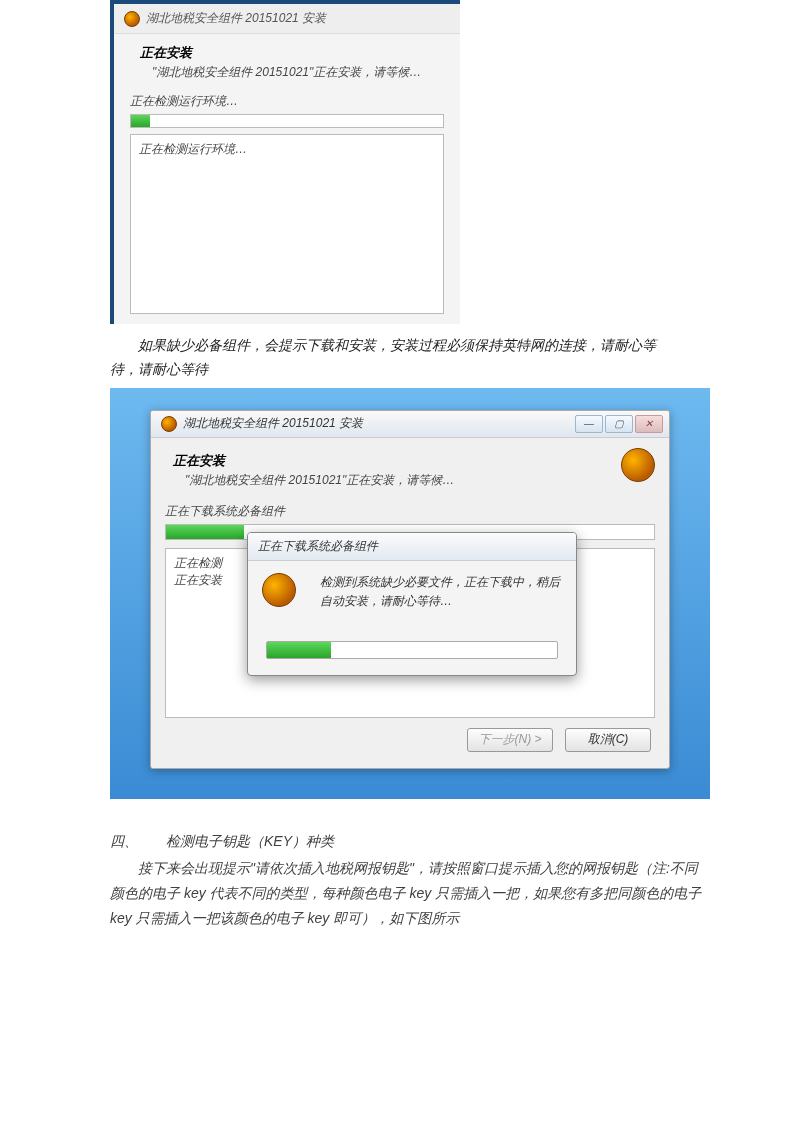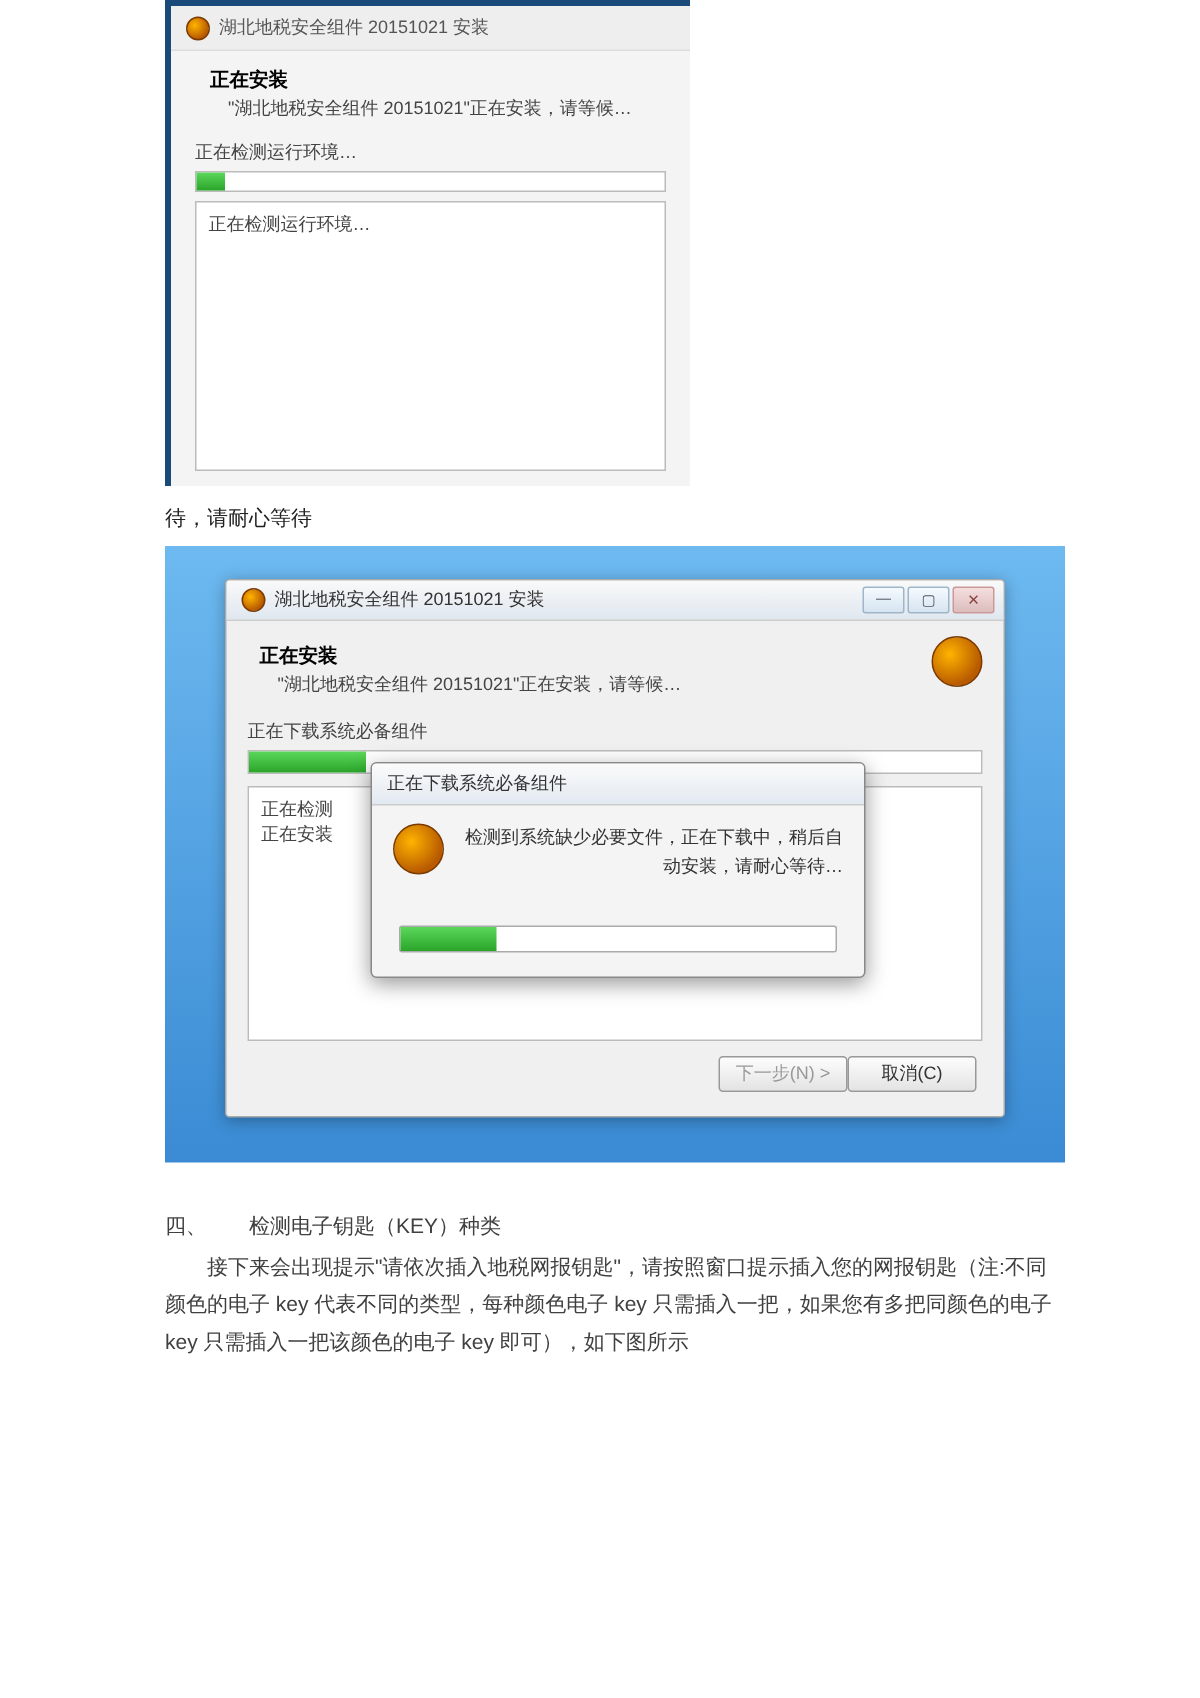--- a/index.html
+++ b/index.html
@@ -1,15 +1,15 @@
 <!DOCTYPE html>
 <html><head>
 <meta charset="utf-8">
 <style>
-  * { box-sizing: border-box; }
+  * { box-sizing: border-box; font-style: italic; }
   body {
     margin: 0;
     padding: 0;
     font-family: "Microsoft YaHei", "SimSun", sans-serif;
     background: #fff;
     width: 800px;
   }
   .page { padding: 0; }
 
   
@@ -100,21 +100,21 @@
     margin: 0 0 8px 0; position:relative;
   }
   .progress2 .fill {
     position:absolute; left:0; top:0; bottom:0; width:16%;
     background: linear-gradient(#5bd75b,#2aa52a);
   }
   .logbox2 {
     height: 170px; background:#fff; border:1px solid #bbb;
     padding:6px 8px; font-size:12px; color:#444;
   }
-  .btnrow2 { display:flex; justify-content:flex-end; gap:0; padding:10px 4px 2px 0; }
+  .btnrow2 { display:flex; justify-content:flex-end; gap:12px; padding:10px 4px 2px 0; }
   .winbtn {
     min-width: 86px; height:24px; font-size:12px;
     border:1px solid #999; border-radius:3px;
     background: linear-gradient(#fdfdfd,#e3e3e3);
     display:inline-flex; align-items:center; justify-content:center;
     color:#333;
   }
   .winbtn.disabled { color:#999; }
 
   
@@ -122,21 +122,21 @@
     position:absolute; left:96px; top:94px; width:330px;
     background:#f4f4f4; border:1px solid #888; border-radius:4px;
     box-shadow: 0 4px 14px rgba(0,0,0,0.4);
     overflow:hidden;
   }
   .popup .ptitle {
     background: linear-gradient(#fbfbfb,#e2e9f1);
     border-bottom:1px solid #ccc;
     font-size:12px; color:#333; padding:5px 10px;
   }
-  .popup .pbody { padding:12px 14px 18px 14px; display:flex; gap:10px;text-align:right; }
+  .popup .pbody { padding:12px 14px 18px 14px; display:flex; gap:24px; }
   .popup .ptext { font-size:12px; color:#333; line-height:1.6; }
   .popup .pprog {
     margin: 12px 18px 16px 18px; height:18px;
     border:1px solid #aaa; background:#fff; position:relative; border-radius:2px;
   }
   .popup .pprog .fill {
     position:absolute; left:0; top:0; bottom:0; width:22%;
     background: linear-gradient(#5bd75b,#2aa52a);
   }
 
@@ -164,20 +164,21 @@
             <div class="fill"></div>
           </div>
         <div class="logbox1">
           <span>正在检测运行环境…</span>
         </div>
       </div>
     </div>
   </div>
 
   <div class="para">
+    <span class="indent">如果缺少必备组件，会提示下载和安装，安装过程必须保持英特网的连接，请耐心等</span>
     <span>待，请耐心等待</span>
   </div>
 
   <div class="shot2-outer">
     <div class="win2">
       <div class="titlebar2">
         <span class="tax-logo"></span>
         <span style="margin-left:6px;">湖北地税安全组件 20151021 安装</span>
         <span class="spacer"></span>
         <span class="ctrlbtn">—</span>

